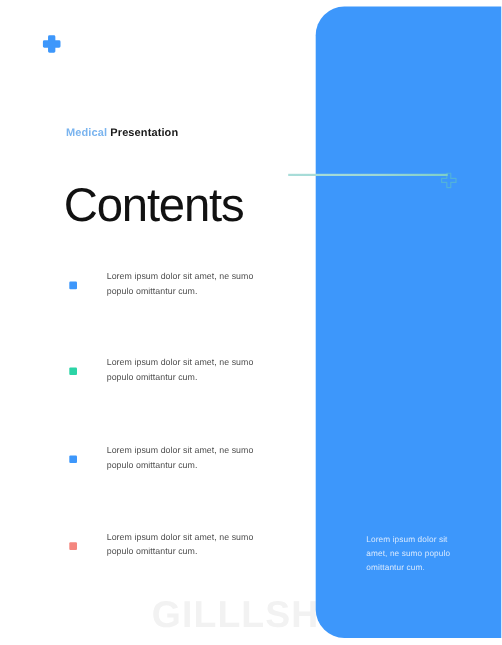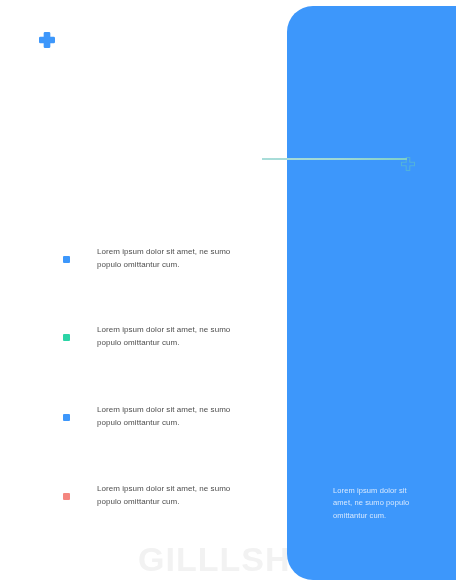--- a/index.html
+++ b/index.html
@@ -157,21 +157,26 @@
     </span>
     <div class="panel-note">Lorem ipsum dolor sit amet, ne sumo populo omittantur cum.</div>
   </div>
 
   <span class="top-cross">
     <svg viewBox="0 0 24 24" width="20" height="20" aria-hidden="true">
       <path d="M9.6 2.4h4.8a1.6 1.6 0 0 1 1.6 1.6v4h4a1.6 1.6 0 0 1 1.6 1.6v4.8a1.6 1.6 0 0 1-1.6 1.6h-4v4a1.6 1.6 0 0 1-1.6 1.6H9.6A1.6 1.6 0 0 1 8 20v-4H4a1.6 1.6 0 0 1-1.6-1.6V9.6A1.6 1.6 0 0 1 4 8h4V4a1.6 1.6 0 0 1 1.6-1.6z" fill="#3d97fb"></path>
     </svg>
   </span>
 
-
+  <div class="eyebrow">
+    <span class="kw">Medical</span>
+    <span class="kw2">Presentation</span>
+  </div>
+
+  <h1 class="page-title">Contents</h1>
 
   <div class="title-rule"></div>
 
   <div class="contents-list">
 
     <div class="list-item" style="top:245px;">
       <span class="bullet" style="background:#3d97fb;"></span>
       <span class="item-text">Lorem ipsum dolor sit amet, ne sumo populo omittantur cum.</span>
     </div>
 

